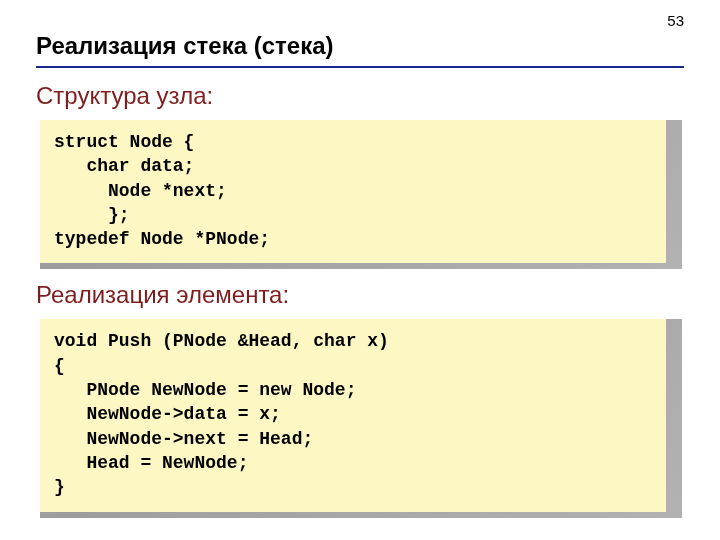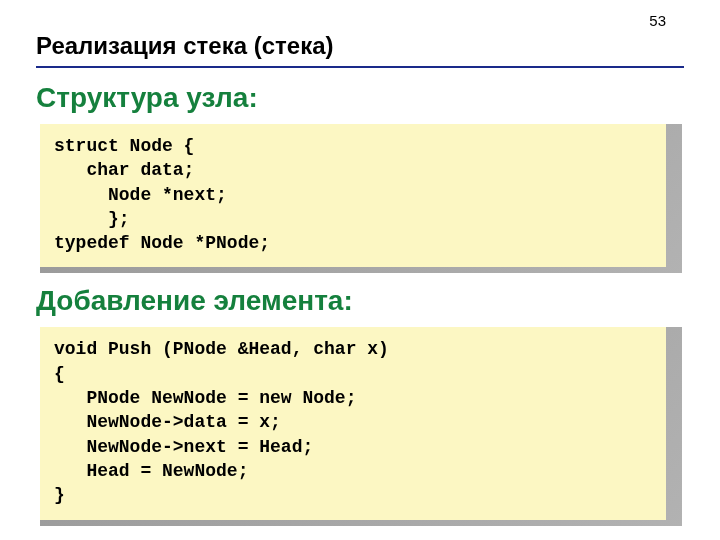--- a/index.html
+++ b/index.html
@@ -7,42 +7,41 @@
       width: 720px;
       height: 540px;
       background: #fff;
       font-family: Arial, Helvetica, sans-serif;
       position: relative;
       padding: 18px 36px 24px 36px;
     }
     .page-number {
       position: absolute;
       top: 12px;
-      right: 54px;
+      right: 36px;
       font-size: 15px;
       color: #000;
     }
     .title {
       font-size: 24px;
       font-weight: bold;
       color: #000;
       margin-top: 14px;
       margin-bottom: 6px;
     }
     .rule {
       border: 0;
       border-top: 2px solid #1a2a8a;
       margin-bottom: 14px;
     }
     .subheading {
-      font-size: 28px;
-      color: #15803d;
+      font-size: 24px;
+      color: #7f1d1d;
       margin-bottom: 10px;
       margin-top: 12px;
-      font-weight: bold;
     }
     .code-shadow {
       background: linear-gradient(135deg, #969696 0%, #b2b2b2 100%);
       padding-right: 16px;
       padding-bottom: 6px;
       margin-left: 4px;
       margin-right: 2px;
     }
     .code-block {
       background: #fcf7c3;
@@ -65,21 +64,21 @@
 
 <div class="subheading">Структура узла:</div>
 <div class="code-shadow">
   <div class="code-block">struct Node {
    char data;
      Node *next;
      };
 typedef Node *PNode;</div>
 </div>
 
-<div class="subheading">Добавление элемента:</div>
+<div class="subheading">Реализация элемента:</div>
 <div class="code-shadow">
   <div class="code-block">void Push (PNode &amp;Head, char x)
 {
    PNode NewNode = new Node;
    NewNode-&gt;data = x;
    NewNode-&gt;next = Head;
    Head = NewNode;
 }</div>
 </div>
 

